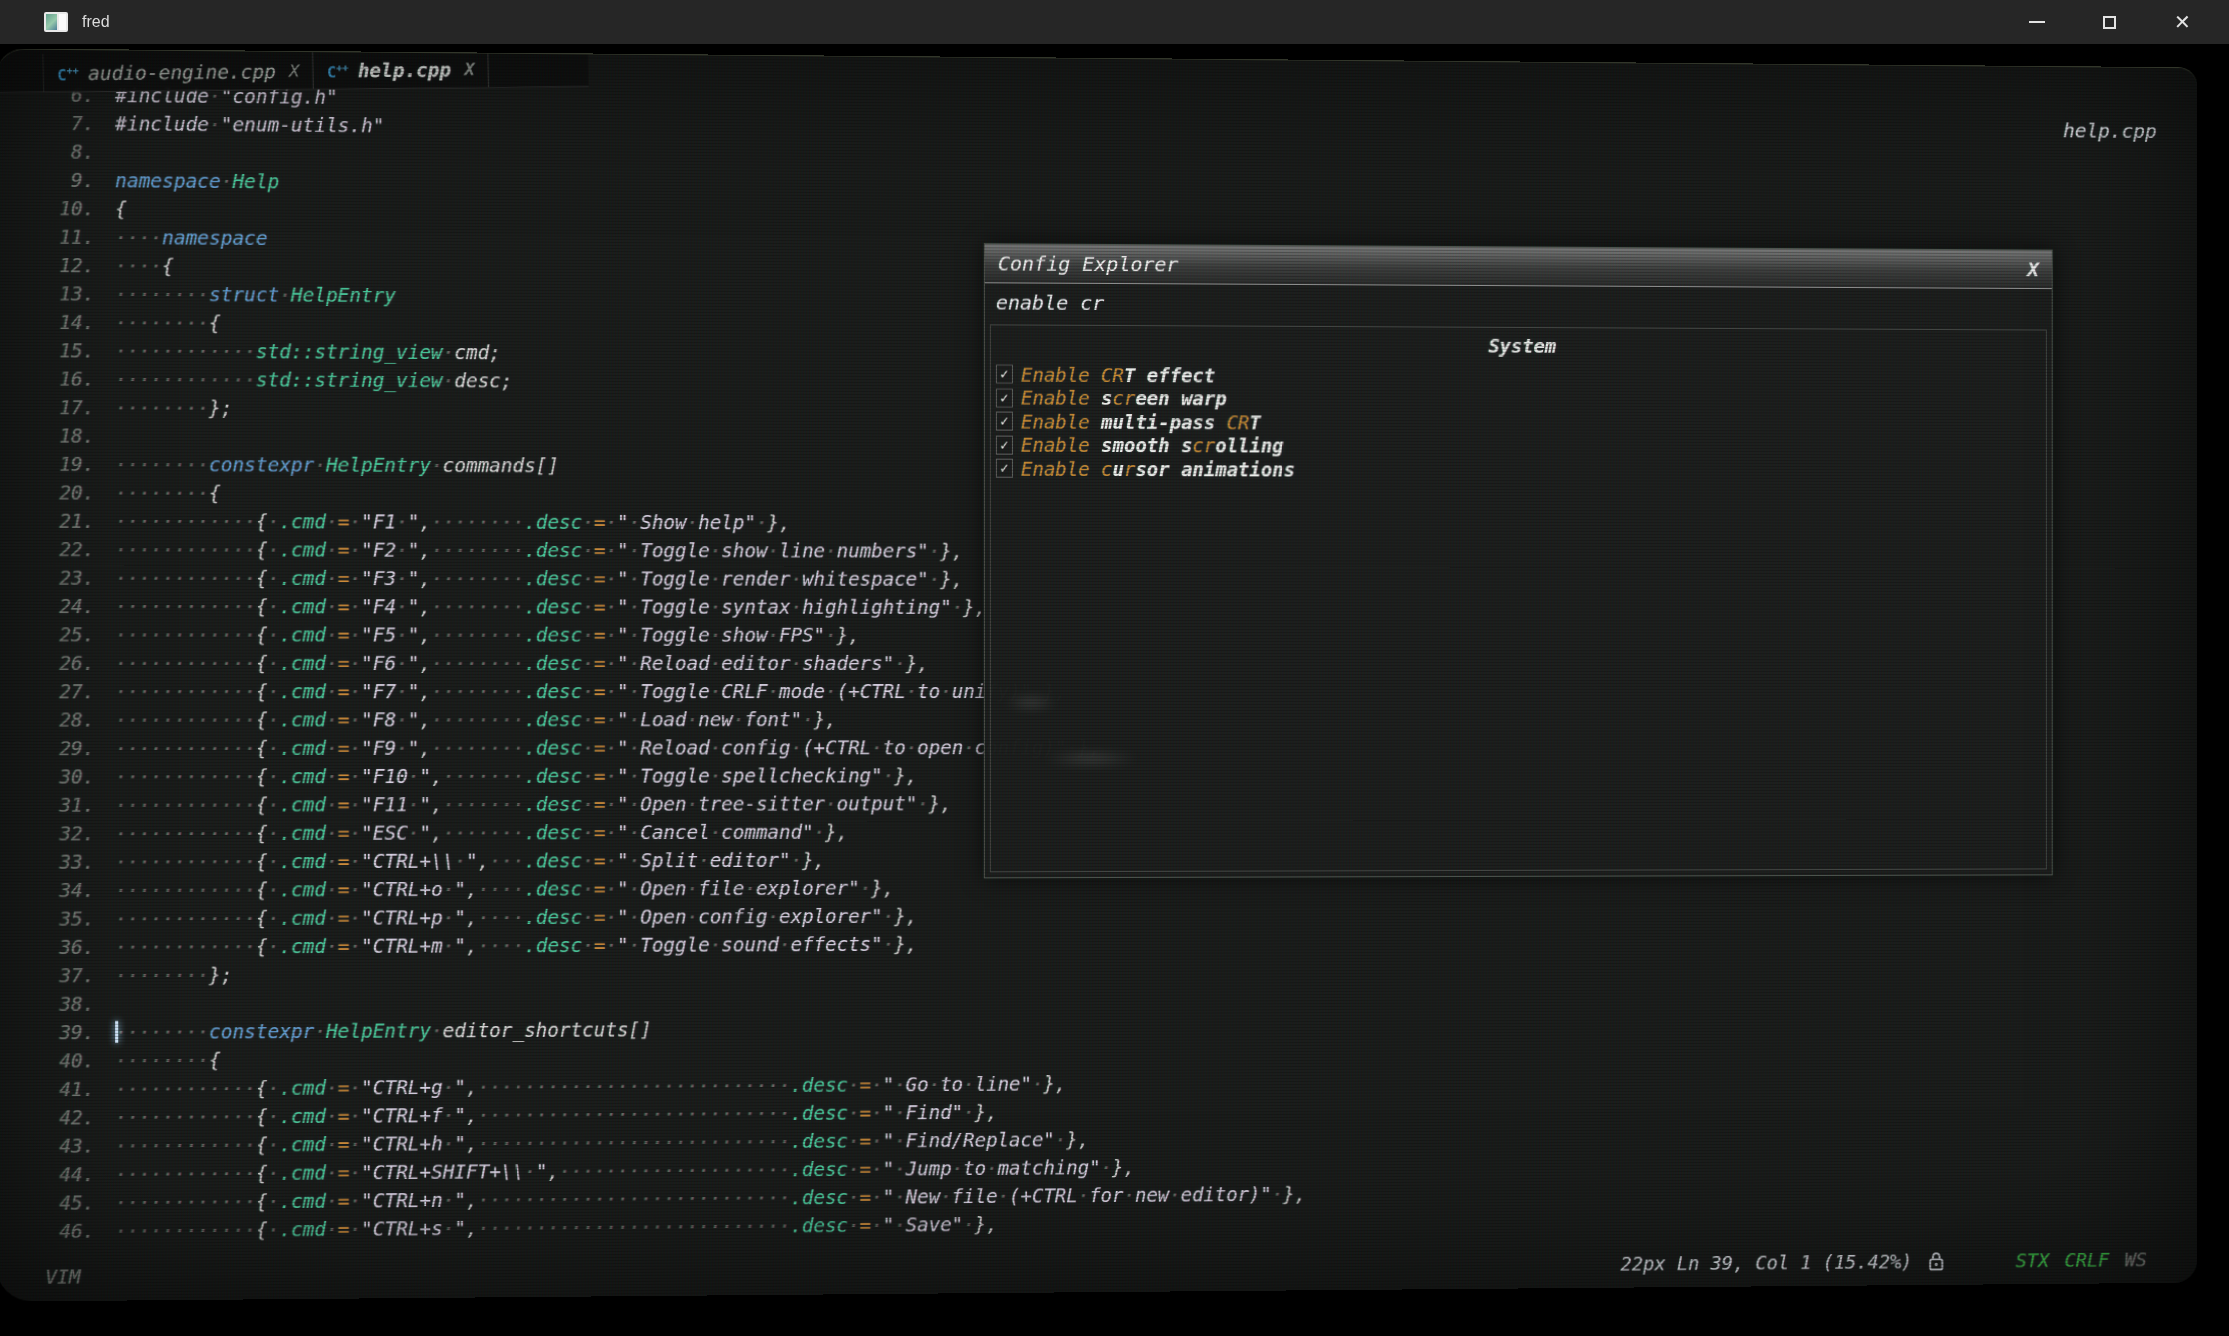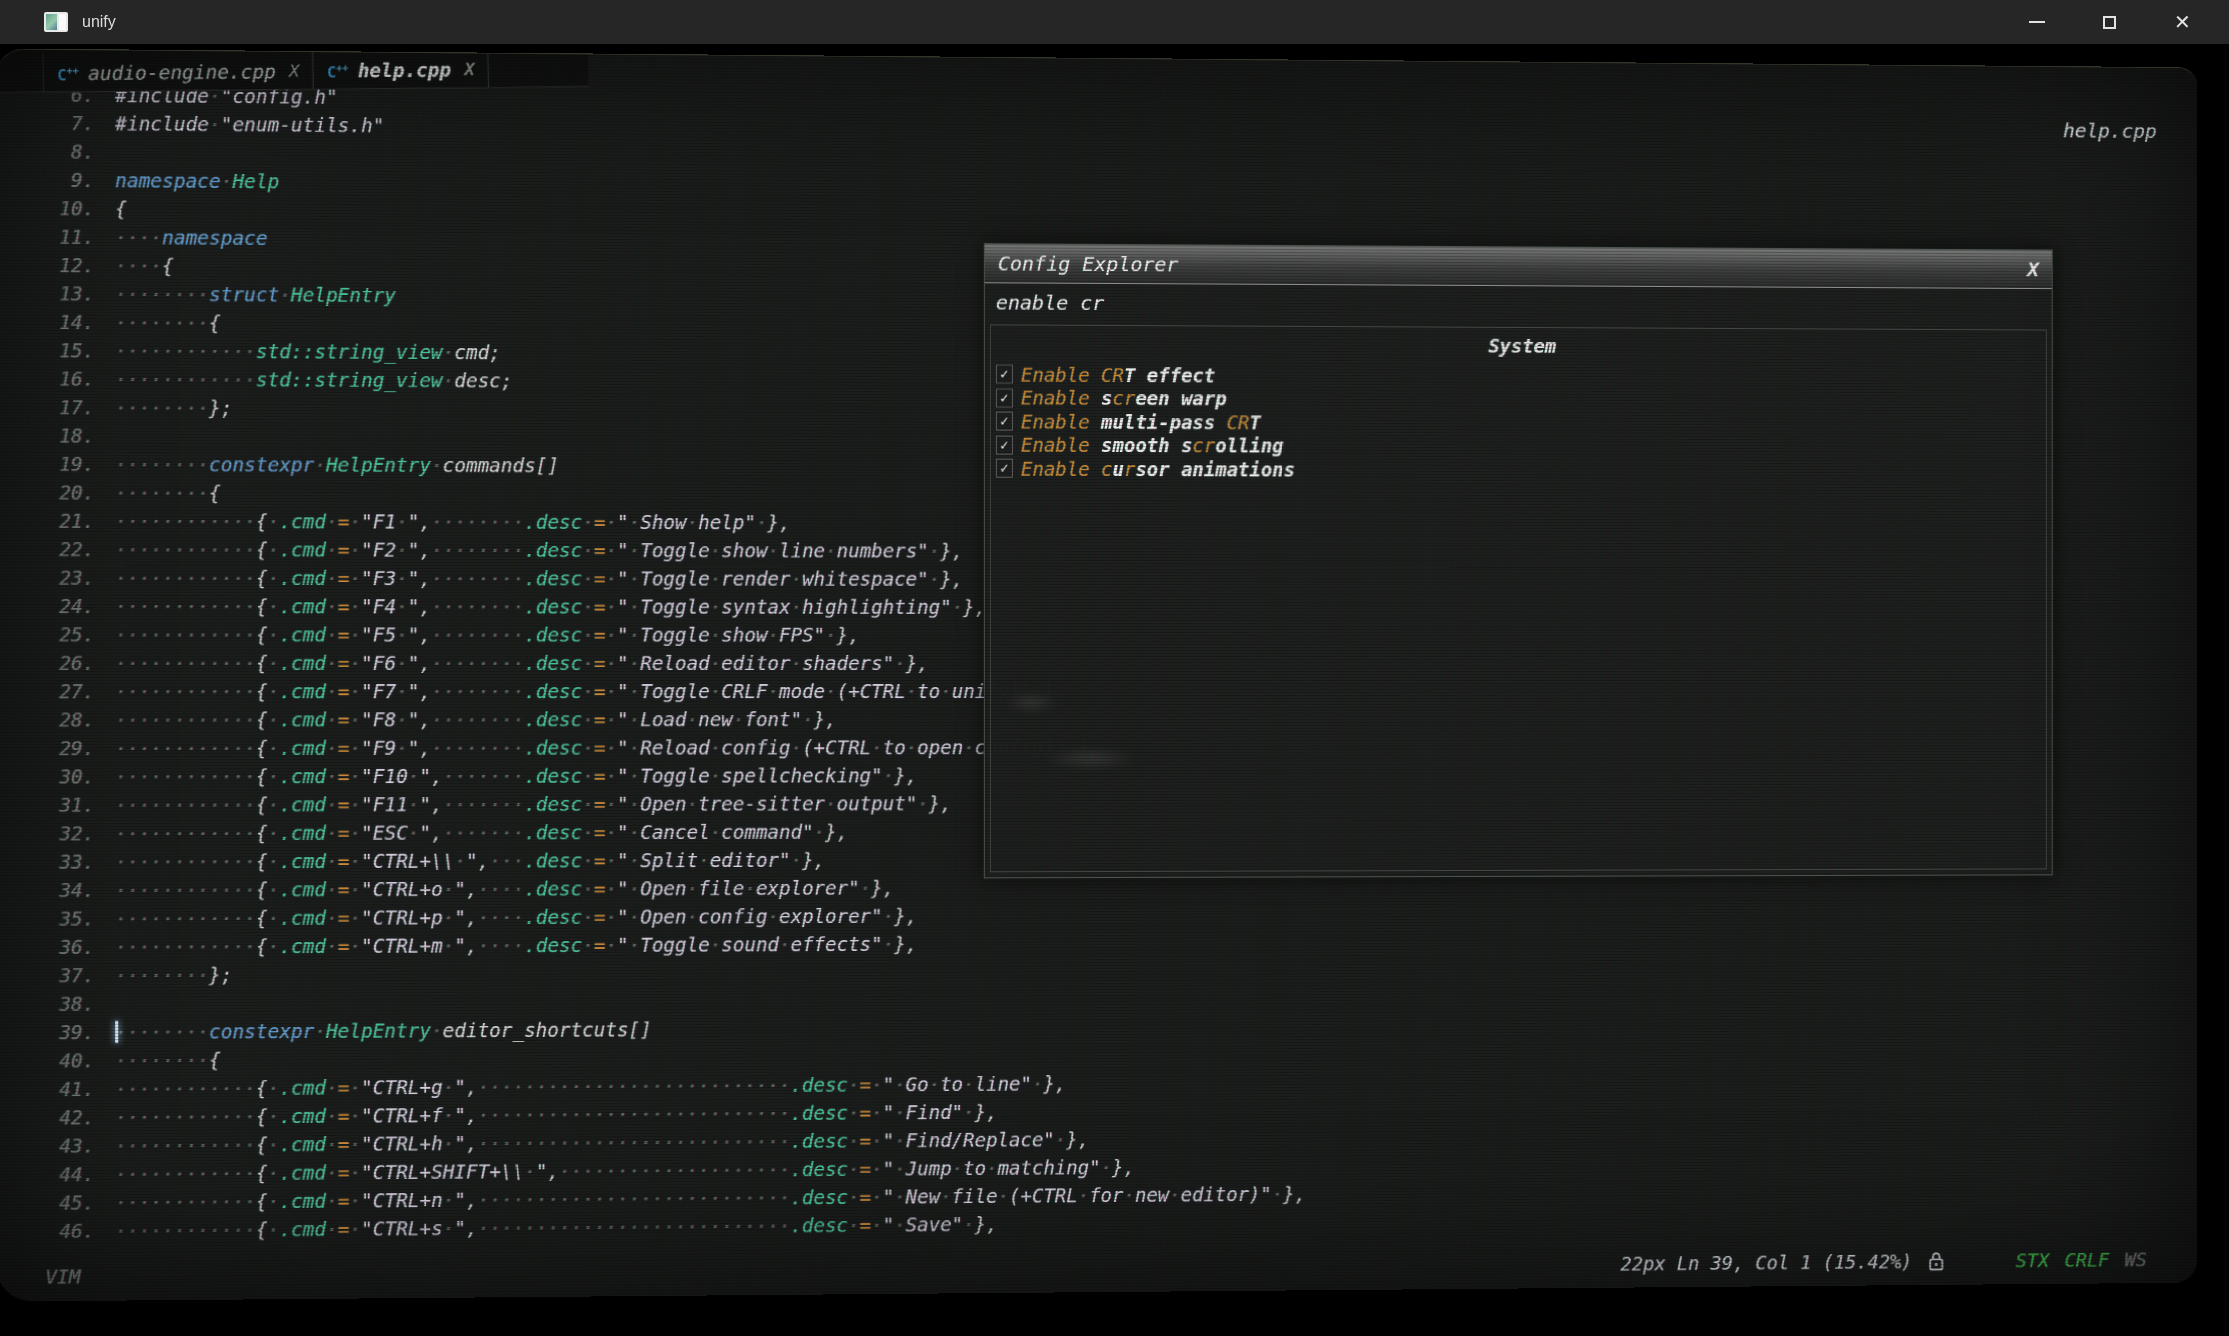--- a/index.html
+++ b/index.html
@@ -99,21 +99,21 @@
   .wsi{color:#898f89;margin-left:16px;}
 </style>
 </head>
 <body>
 
 <div class="titlebar">
   <span class="appicon">
       <i class="ai-l"></i>
       <i class="ai-r"></i>
     </span>
-  <span class="apptitle">unify</span>
+  <span class="apptitle">fred</span>
   <div class="wctrls">
     <div class="wbtn">
         <span class="ic-min"></span>
       </div>
     <div class="wbtn">
         <span class="ic-max"></span>
       </div>
     <div class="wbtn">
         <span class="ic-close">✕</span>
       </div>

